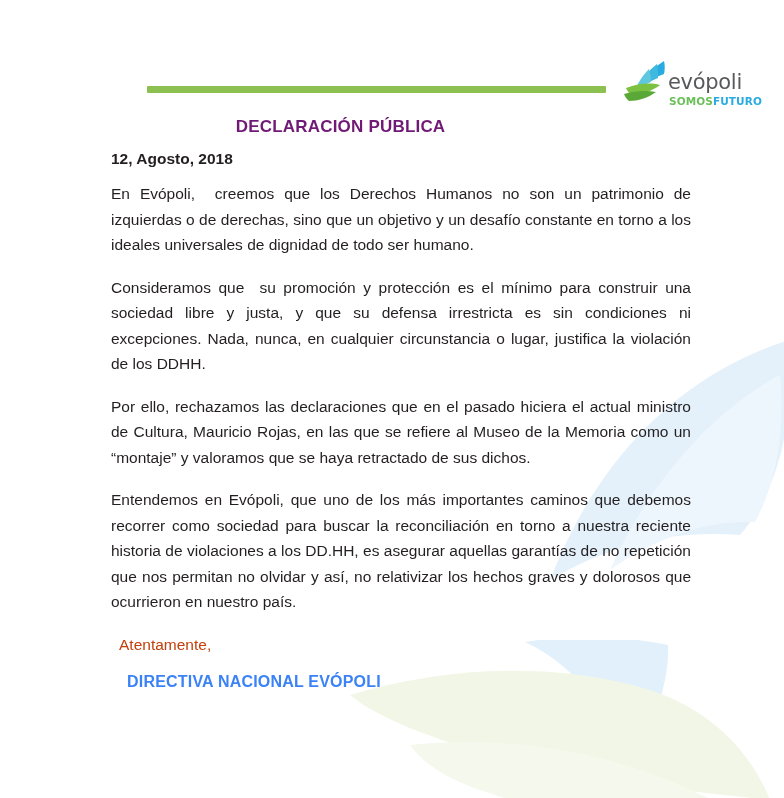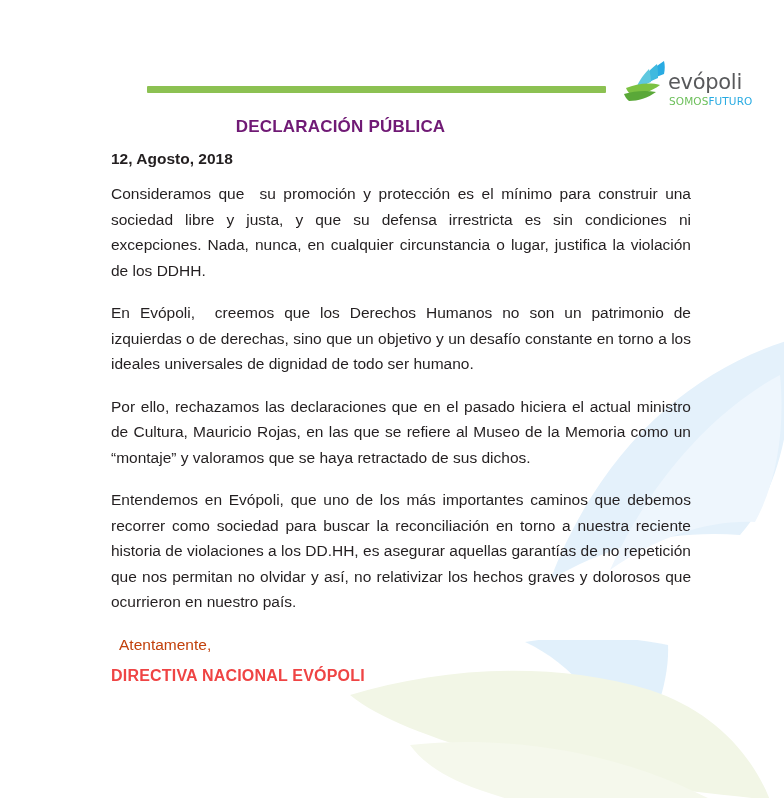--- a/index.html
+++ b/index.html
@@ -84,21 +84,21 @@
     font-size: 21px;
     letter-spacing: -0.3px;
     color: #58595b;
     font-family: "DejaVu Sans", sans-serif;
   }
   .logo-tagline {
     position: absolute;
     left: 45px;
     top: 37px;
     font-size: 10.5px;
-    font-weight: normal;
+    font-weight: bold;
     letter-spacing: 0.1px;
     font-family: "DejaVu Sans", sans-serif;
   }
   .tag-somos { color: #6cbf5a; }
   .tag-futuro { color: #29abe2; }
 
   
   .doc-title {
     position: absolute;
     left: 111px;
@@ -142,22 +142,22 @@
   .sign-off {
     font-size: 15.5px;
     line-height: 25.5px;
     margin: 14px 0 10px 8px;
     color: #c2410c;
   }
   .signature {
     font-size: 16px;
     font-weight: bold;
     letter-spacing: 0.2px;
-    color: #ef4444;
-    margin: 0;
+    color: #3b82f6;
+    margin: 16px;
   }
 </style>
 </head>
 <body>
 
 <div class="watermark-layer">
 
   <svg class="wm-svg" id="wm-blue-right" viewBox="0 0 260 290">
     <path d="M250 10 C 150 40, 60 120, 10 250 C 70 215, 130 200, 200 205 C 240 160, 255 85, 250 10 Z" fill="#e4f1fb"></path>
     <path d="M240 45 C 175 80, 110 150, 70 240 C 120 205, 170 190, 215 192 C 238 150, 245 95, 240 45 Z" fill="#eef6fd"></path>
@@ -191,22 +191,22 @@
       </div>
     </div>
 
   </div>
 
   <div class="doc-title">DECLARACIÓN PÚBLICA</div>
 
   <div class="doc-date">12, Agosto, 2018</div>
 
   <div class="body-block">
+    <p class="para">En Evópoli,  creemos que los Derechos Humanos no son un patrimonio de izquierdas o de derechas, sino que un objetivo y un desafío constante en torno a los ideales universales de dignidad de todo ser humano.</p>
     <p class="para">Consideramos que  su promoción y protección es el mínimo para construir una sociedad libre y justa, y que su defensa irrestricta es sin condiciones ni excepciones. Nada, nunca, en cualquier circunstancia o lugar, justifica la violación de los DDHH.</p>
-    <p class="para">En Evópoli,  creemos que los Derechos Humanos no son un patrimonio de izquierdas o de derechas, sino que un objetivo y un desafío constante en torno a los ideales universales de dignidad de todo ser humano.</p>
     <p class="para">Por ello, rechazamos las declaraciones que en el pasado hiciera el actual ministro de Cultura, Mauricio Rojas, en las que se refiere al Museo de la Memoria como un “montaje” y valoramos que se haya retractado de sus dichos.</p>
     <p class="para">Entendemos en Evópoli, que uno de los más importantes caminos que debemos recorrer como sociedad para buscar la reconciliación en torno a nuestra reciente historia de violaciones a los DD.HH, es asegurar aquellas garantías de no repetición que nos permitan no olvidar y así, no relativizar los hechos graves y dolorosos que ocurrieron en nuestro país.</p>
 
     <p class="sign-off">Atentamente,</p>
     <p class="signature">DIRECTIVA NACIONAL EVÓPOLI</p>
   </div>
 
 </div>
 
 </body></html>

